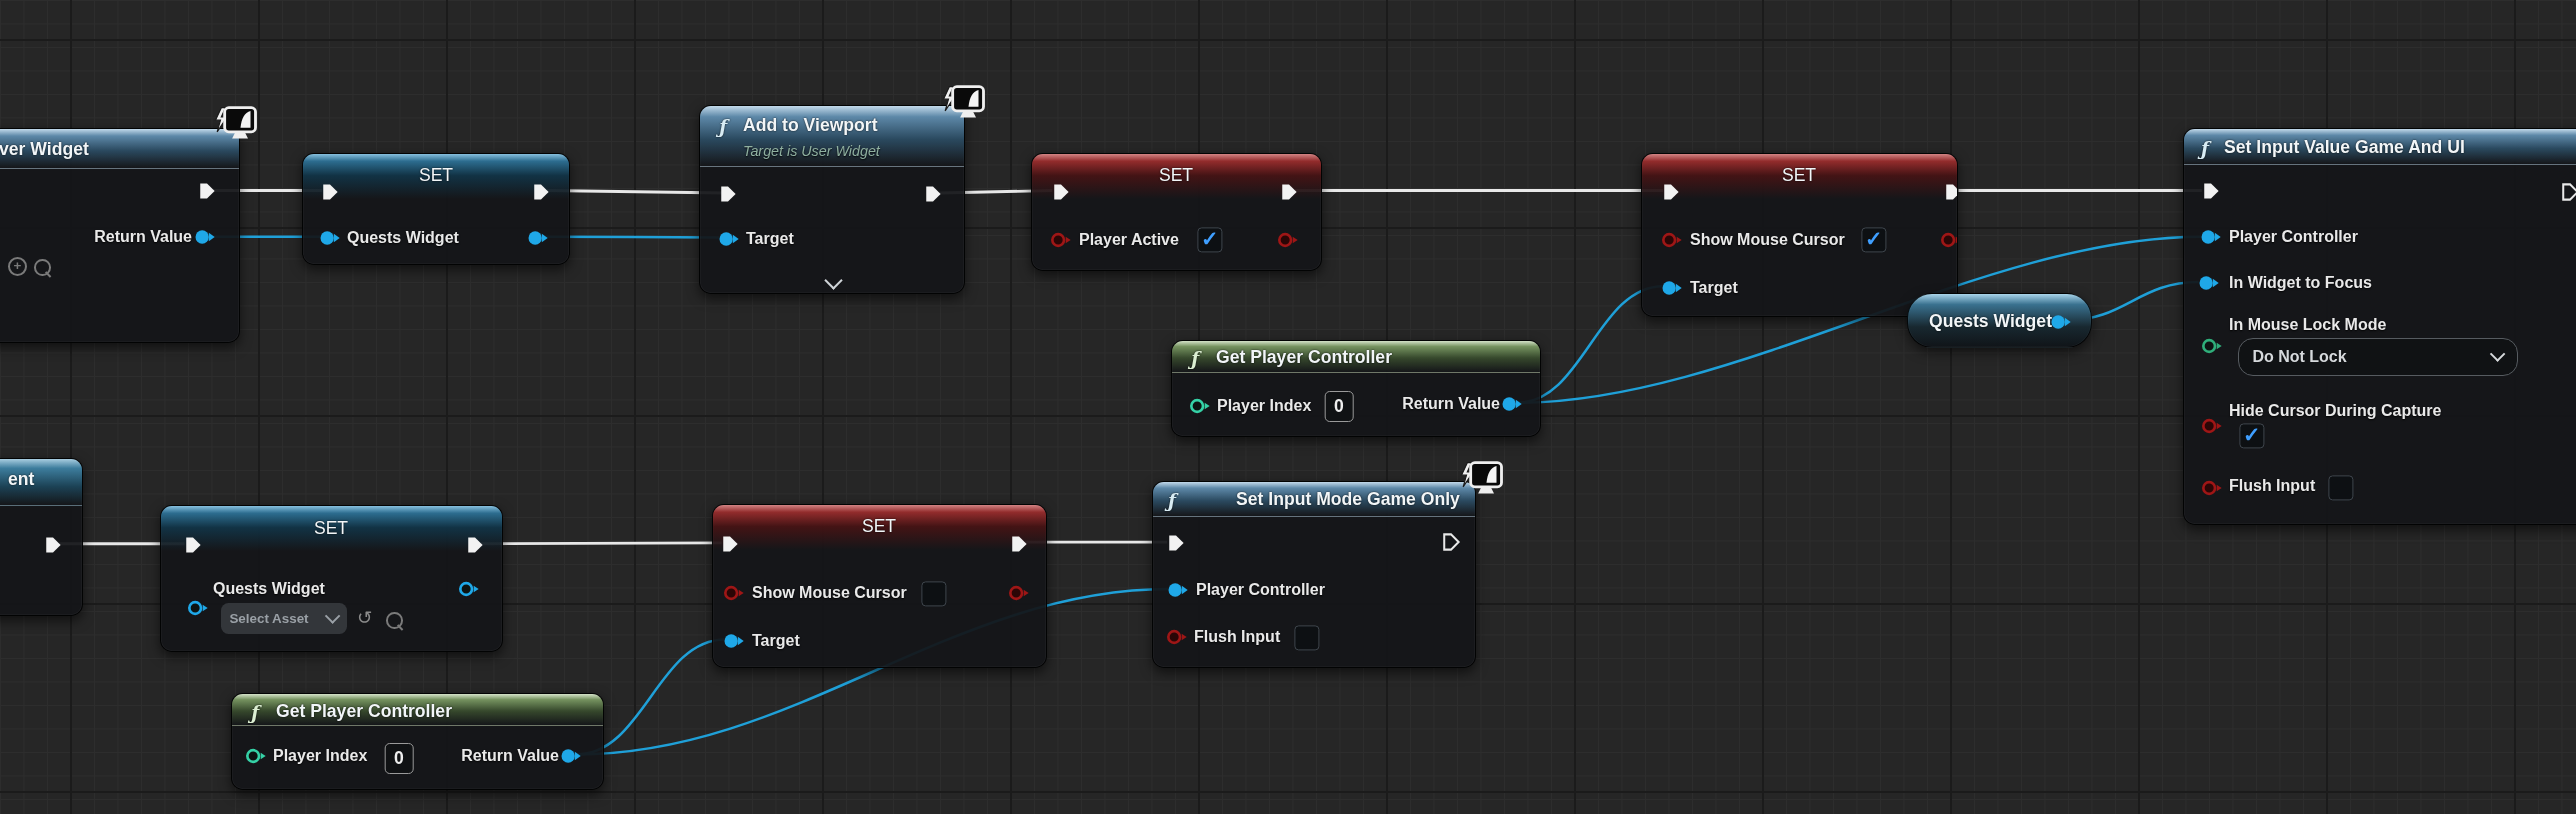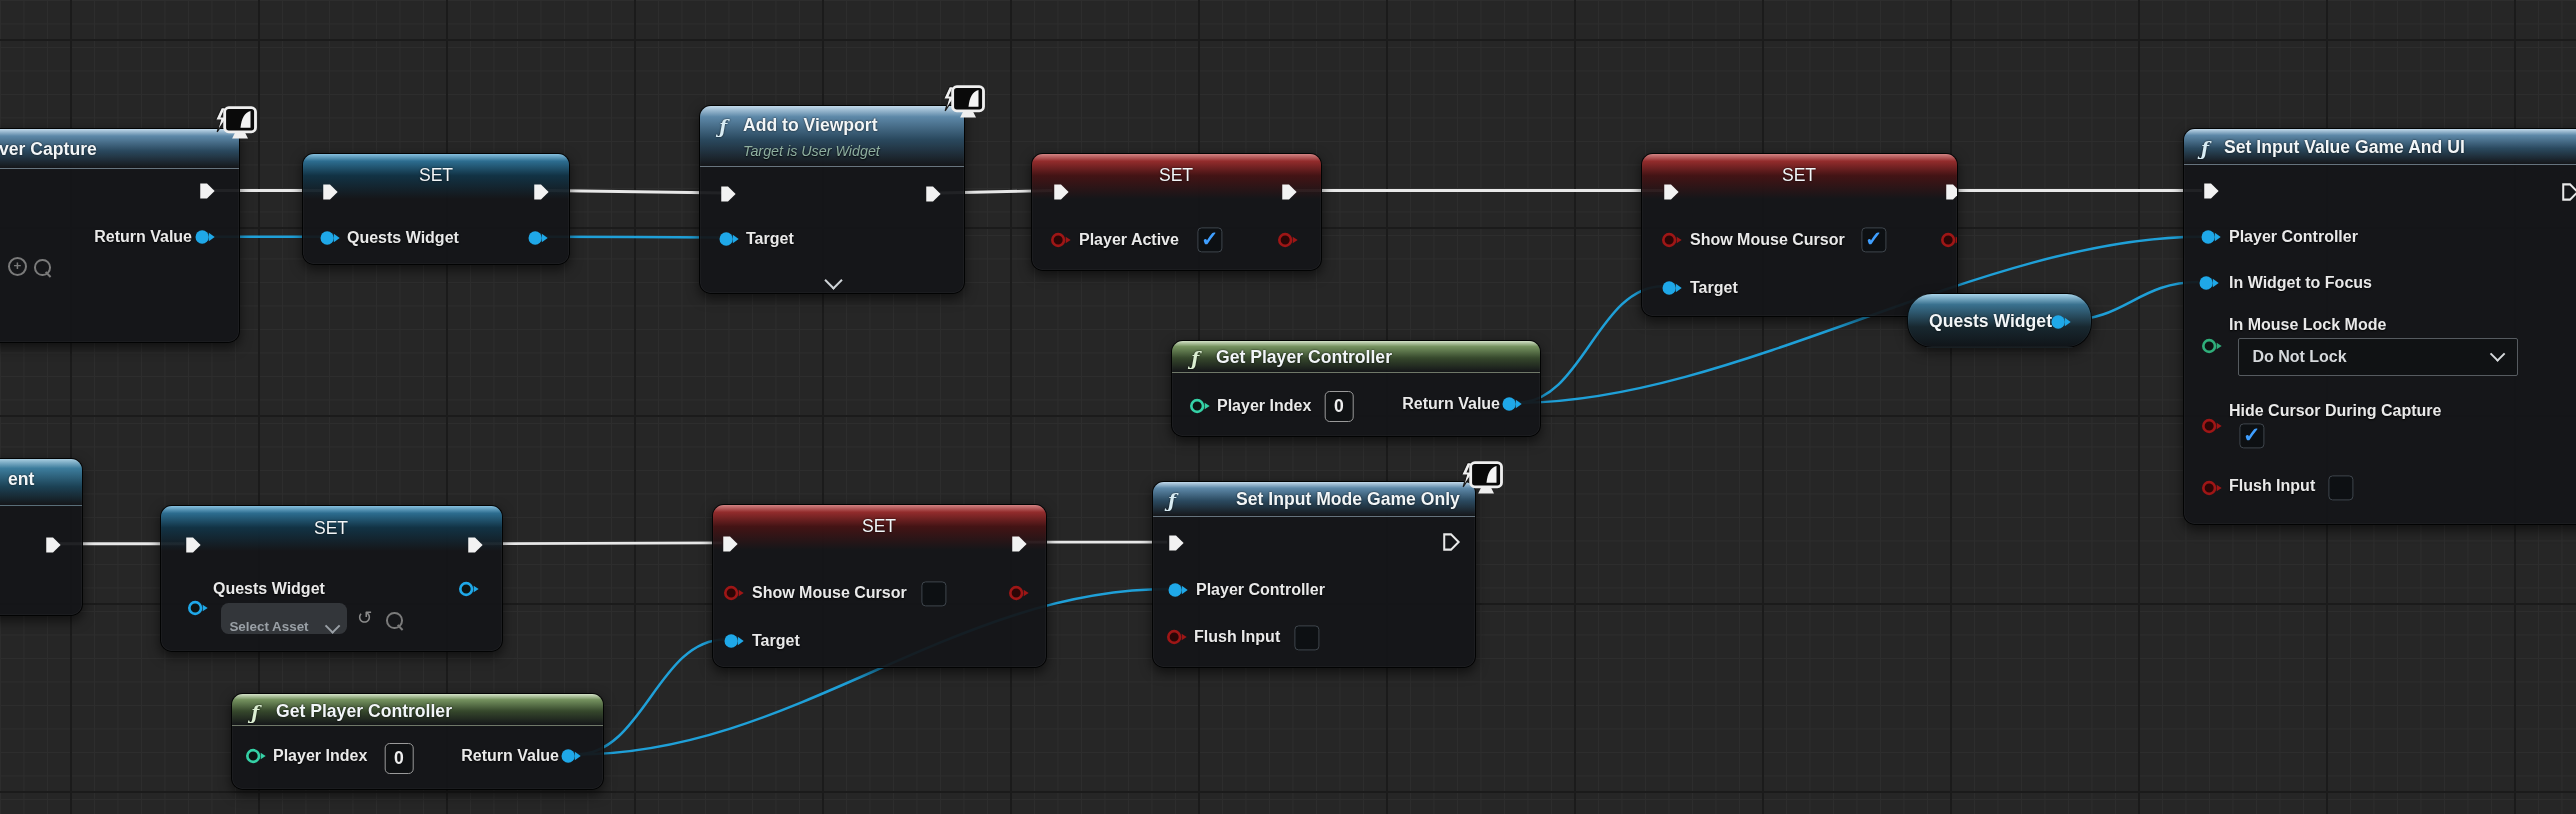--- a/index.html
+++ b/index.html
@@ -42,22 +42,22 @@
   .pure-f{color:#dcefd2 !important;}
   .pin{position:absolute;width:22px;height:22px;transform:translate(-11px,-11px);z-index:4;}
   .widget{position:absolute;z-index:4;box-sizing:border-box;}
   .checkbox{width:25px;height:25px;transform:translate(-12.6px,-12.6px);background:#0d1013;
     border:1.7px solid #3f464d;border-radius:4.2px;color:#3f9fff;font-size:21px;font-weight:700;
     line-height:22px;text-align:center;}
   .valuebox{width:28.5px;height:31px;transform:translate(-14.3px,-15px);background:#101214;
     border:1.7px solid #9a9a9a;border-radius:5px;color:#eee;font-size:17.6px;font-weight:600;
     line-height:28px;text-align:center;}
   .selectbox{background:#33363a;border-radius:7.6px;color:#9aa0a6;font-size:13.4px;font-weight:600;
-    display:flex;align-items:flex-end;padding:0 8.4px;gap:8.4px;}
-  .dropdown{background:#101214;border:1.7px solid #565b60;border-radius:2px;color:#d6d9dc;
+    display:flex;align-items:center;padding:0 8.4px;gap:8.4px;}
+  .dropdown{background:#101214;border:1.7px solid #565b60;border-radius:15px;color:#d6d9dc;
     font-size:16px;font-weight:600;display:flex;align-items:center;padding:0 13.4px;}
   .chev{width:9.2px;height:9.2px;border-right:2.1px solid currentColor;border-bottom:2.1px solid currentColor;
     transform:rotate(45deg) translate(-1.7px,-1.7px);display:inline-block;margin-left:auto;}
   .icon{position:absolute;z-index:4;color:#7a7a7a;}
   .i-magnifier{width:12.6px;height:12.6px;border:2.1px solid currentColor;border-radius:50%;}
   .i-magnifier::after{content:"";position:absolute;width:2.1px;height:6.7px;background:currentColor;
     left:11px;top:10px;transform:rotate(-45deg);}
   .i-circleplus{width:15px;height:15px;border:2.1px solid currentColor;border-radius:50%;
     color:#7a7a7a;font-size:13.4px;line-height:13.4px;text-align:center;font-weight:700;}
   .i-refresh{font-size:18.5px;line-height:17px;color:#8a8a8a;font-family:"DejaVu Sans",sans-serif;}
@@ -81,21 +81,21 @@
       <path d="M250,282 C309.4,282 322.6,282 382,282" class="wire-data"></path>
       <path d="M647,282 C741.5,282 762.5,283 857,283" class="wire-data"></path>
       <path d="M1807,480 C1885.3,480 1902.7,341 1981,341" class="wire-data"></path>
       <path d="M1807,480 C2067,480 2362,282 2622,282" class="wire-data"></path>
       <path d="M2460,382 C2531.55,382 2547.45,336 2619,336" class="wire-data"></path>
       <path d="M686,899 C765.65,899 783.35,762 863,762" class="wire-data"></path>
       <path d="M686,899 C946,899 1132,702 1392,702" class="wire-data"></path>
     </svg>
     <div class="node func" style="left: -69px; top: 128px; width: 307px; height: 213px;">
       <div class="hdr func" style="height: 39px;"></div>
-      <div class="lbl title" style="left: 67px; top: 20px;">ver Capture</div>
+      <div class="lbl title" style="left: 67px; top: 20px;">ver Widget</div>
       <div class="pin" style="left: 275px; top: 62px;"><svg width="22" height="22" viewBox="0 0 26 26">
           <path d="M5 4 H13 L22 13 L13 22 H5 Z" fill="#f2f2f2"></path>
         </svg></div>
       <div class="pin" style="left: 272px; top: 108px;"><svg width="25" height="22" viewBox="0 0 30 26">
           <circle cx="11" cy="13" r="8" fill="#1fa8e8"></circle>
           <path d="M19 8 L26 13 L19 18 Z" fill="#1fa8e8"></path>
         </svg></div>
       <div class="lbl right" style="left: 260px; top: 108px;">Return Value</div>
       <div class="icon i-circleplus" style="left: 76px; top: 128px;">+</div>
       <div class="icon i-magnifier" style="left: 102px; top: 130px;"></div>

